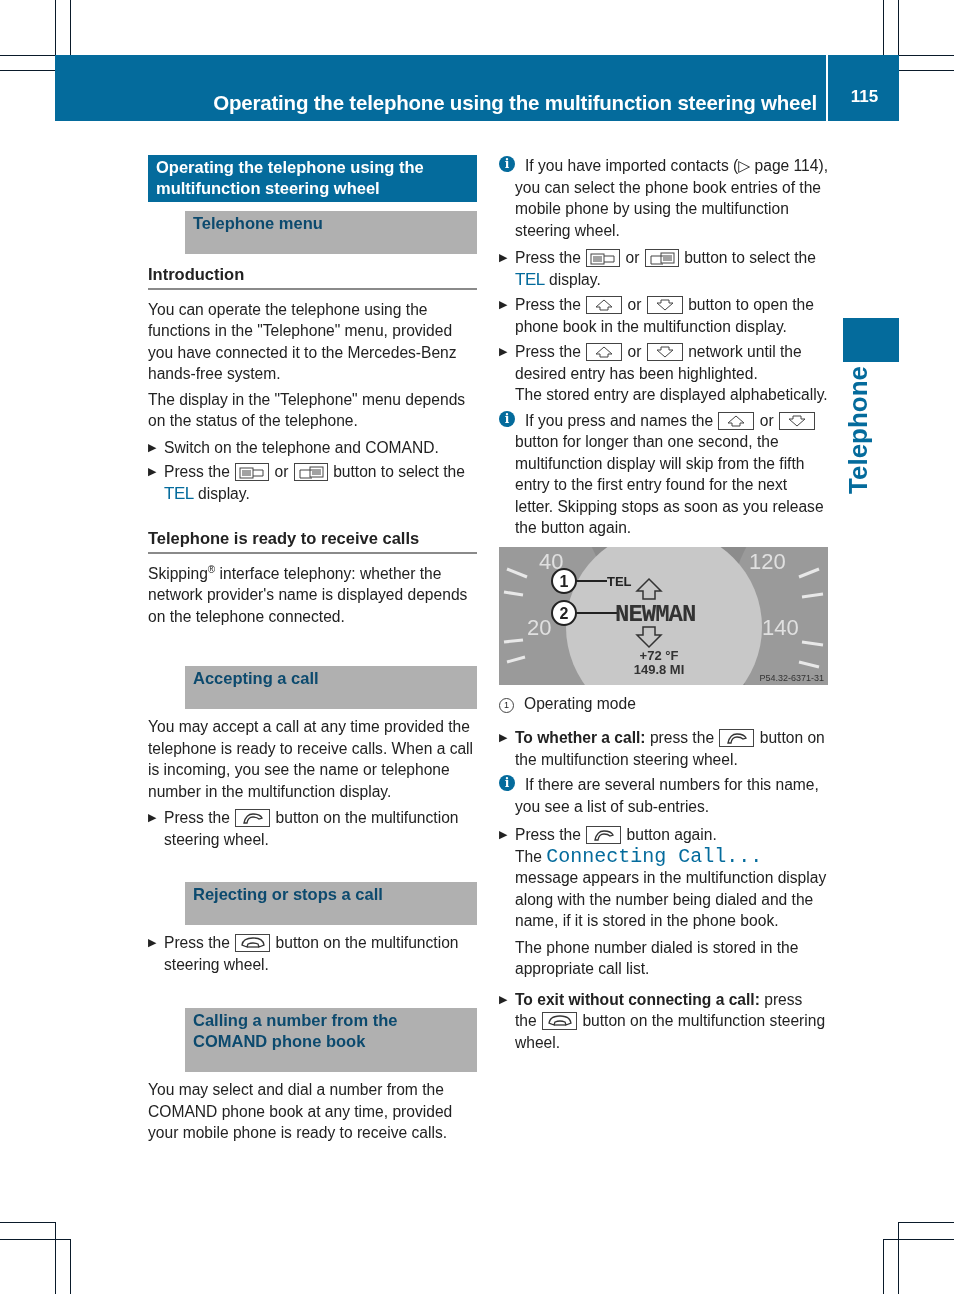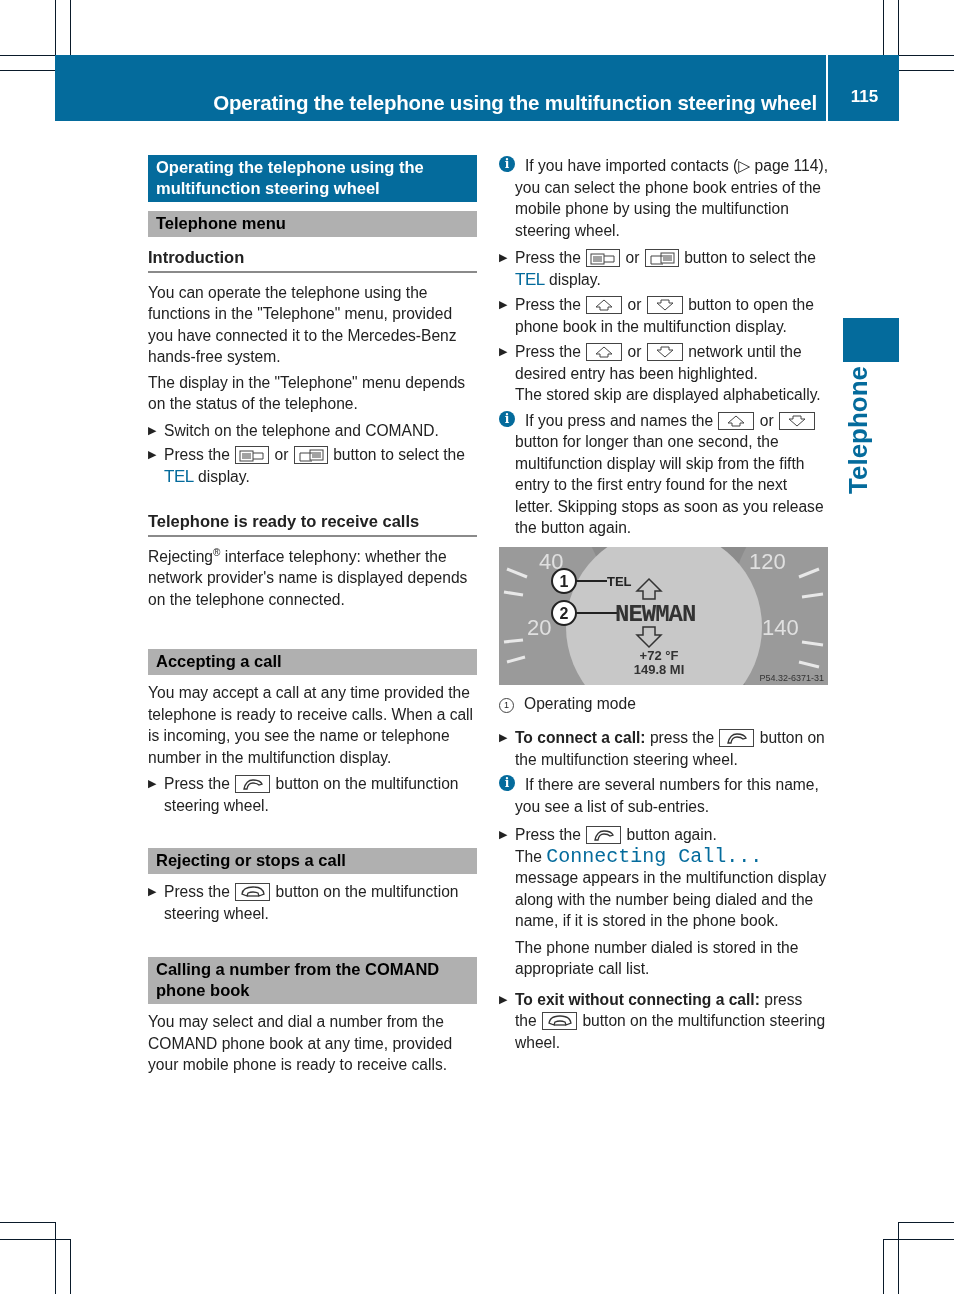--- a/index.html
+++ b/index.html
@@ -16,22 +16,22 @@
       color:#fff; font-weight:bold; font-size:17px; }
   .side-tab { position:absolute; left:843px; top:318px; width:56px; height:44px; background:#046b9c; }
   .side-label { position:absolute; left:843px; top:365px; width:30px; height:130px;
       color:#046b9c; font-weight:bold; font-size:26px; writing-mode:vertical-rl; transform:rotate(180deg);
       display:flex; align-items:center; justify-content:center; }
   .col { position:absolute; width:329px; font-size:15.6px; line-height:21.5px; }
   .col-left { left:148px; top:155px; }
   .col-right { left:499px; top:155px; }
   .h-blue { background:#046b9c; color:#fff; font-weight:bold; font-size:16.5px; line-height:21px;
       padding:2px 8px 3px 8px; }
-  .h-gray { background:#b0b0b0; color:#000000; font-weight:bold; font-size:16.5px; line-height:21px;
-      padding:2px 8px 3px 8px; }
+  .h-gray { background:#b0b0b0; color:#0c4a6e; font-weight:bold; font-size:16.5px; line-height:21px;
+      padding:2px 8px 20px 8px;margin-left:37px; }
   .h-sub { font-weight:bold; font-size:16.5px; border-bottom:2px solid #8a8a8a; padding-bottom:2px; }
   p { margin:0; }
   .bullet { position:relative; padding-left:16px; }
   .bullet::before { content:"▶"; position:absolute; left:0; top:0; font-size:11px; color:#222; }
   .info { position:relative; padding-left:16px; }
   .info-ico { position:absolute; left:0; top:1px; width:16px; height:16px; border-radius:50%;
       background:#046b9c; color:#fff; font-weight:bold; font-size:12px; line-height:16px; text-align:center;
       font-family:"DejaVu Serif", serif; }
   .info-text { padding-left:10px; display:inline;text-align:center; }
   .btn { display:inline-block; border:1px solid #444; height:18px; vertical-align:-4px; margin:0 1px;
@@ -105,21 +105,21 @@
           <line x1="17" y1="8" x2="26" y2="8" stroke="#444"></line>
           <line x1="17" y1="10" x2="26" y2="10" stroke="#444"></line>
         </svg></span>
     <span>button to select the</span>
     <span class="tel">TEL</span>
     <span>display.</span>
   </p>
   <div style="height:24px"></div>
   <div class="h-sub">Telephone is ready to receive calls</div>
   <div style="height:9px"></div>
-  <p><span>Rejecting</span><sup>®</sup><span> interface telephony: whether the network provider's name is displayed depends on the telephone connected.</span></p>
+  <p><span>Skipping</span><sup>®</sup><span> interface telephony: whether the network provider's name is displayed depends on the telephone connected.</span></p>
   <div style="height:39px"></div>
   <div class="h-gray">Accepting a call</div>
   <div style="height:7px"></div>
   <p>You may accept a call at any time provided the telephone is ready to receive calls. When a call is incoming, you see the name or telephone number in the multifunction display.</p>
   <div style="height:5px"></div>
   <p class="bullet">
     <span>Press the</span>
     <span class="btn btn-phone"><svg width="33" height="16">
           <path d="M8 13 Q10 4 17 4 Q24 4 26 8 L23 9 Q21 7 17 7 Q12 7 11 13 Z" fill="none" stroke="#333" stroke-width="1.3"></path>
         </svg></span>
@@ -185,21 +185,21 @@
   <p class="bullet">
     <span>Press the</span>
     <span class="btn btn-arrow"><svg width="34" height="16">
           <polygon points="17,3 25,10 21,10 21,13 13,13 13,10 9,10" fill="none" stroke="#444"></polygon>
         </svg></span>
     <span>or</span>
     <span class="btn btn-arrow"><svg width="34" height="16">
           <polygon points="17,13 25,6 21,6 21,3 13,3 13,6 9,6" fill="none" stroke="#444"></polygon>
         </svg></span>
     <span>network until the desired entry has been highlighted.</span>
-    <br><span>The stored skip are displayed alphabetically.</span>
+    <br><span>The stored entry are displayed alphabetically.</span>
   </p>
   <div style="height:4px"></div>
   <p class="info">
     <span class="info-ico">i</span>
     <span class="info-text"><span>If you press and names the</span>
     <span class="btn btn-arrow"><svg width="34" height="16">
             <polygon points="17,3 25,10 21,10 21,13 13,13 13,10 9,10" fill="none" stroke="#444"></polygon>
           </svg></span>
     <span>or</span>
     <span class="btn btn-arrow"><svg width="34" height="16">
@@ -242,21 +242,21 @@
       <text x="160" y="113" text-anchor="middle" font-size="13" font-weight="bold" fill="#333" font-family="Liberation Sans, sans-serif">+72 °F</text>
       <text x="160" y="127" text-anchor="middle" font-size="13" font-weight="bold" fill="#333" font-family="Liberation Sans, sans-serif">149.8 MI</text>
       <text x="325" y="134" text-anchor="end" font-size="9" fill="#333" font-family="Liberation Sans, sans-serif">P54.32-6371-31</text>
     </svg>
   </div>
   <div style="height:8px"></div>
   <p><span class="circ">1</span><span>Operating mode</span></p>
   <div style="height:4px"></div>
   <div style="height:9px"></div>
   <p class="bullet">
-    <b>To connect a call:</b>
+    <b>To whether a call:</b>
     <span>press the</span>
     <span class="btn btn-phone"><svg width="33" height="16">
           <path d="M8 13 Q10 4 17 4 Q24 4 26 8 L23 9 Q21 7 17 7 Q12 7 11 13 Z" fill="none" stroke="#333" stroke-width="1.3"></path>
         </svg></span>
     <span>button on the multifunction steering wheel.</span>
   </p>
   <div style="height:4px"></div>
   <p class="info">
     <span class="info-ico">i</span>
     <span class="info-text">If there are several numbers for this name, you see a list of sub-entries.</span>

